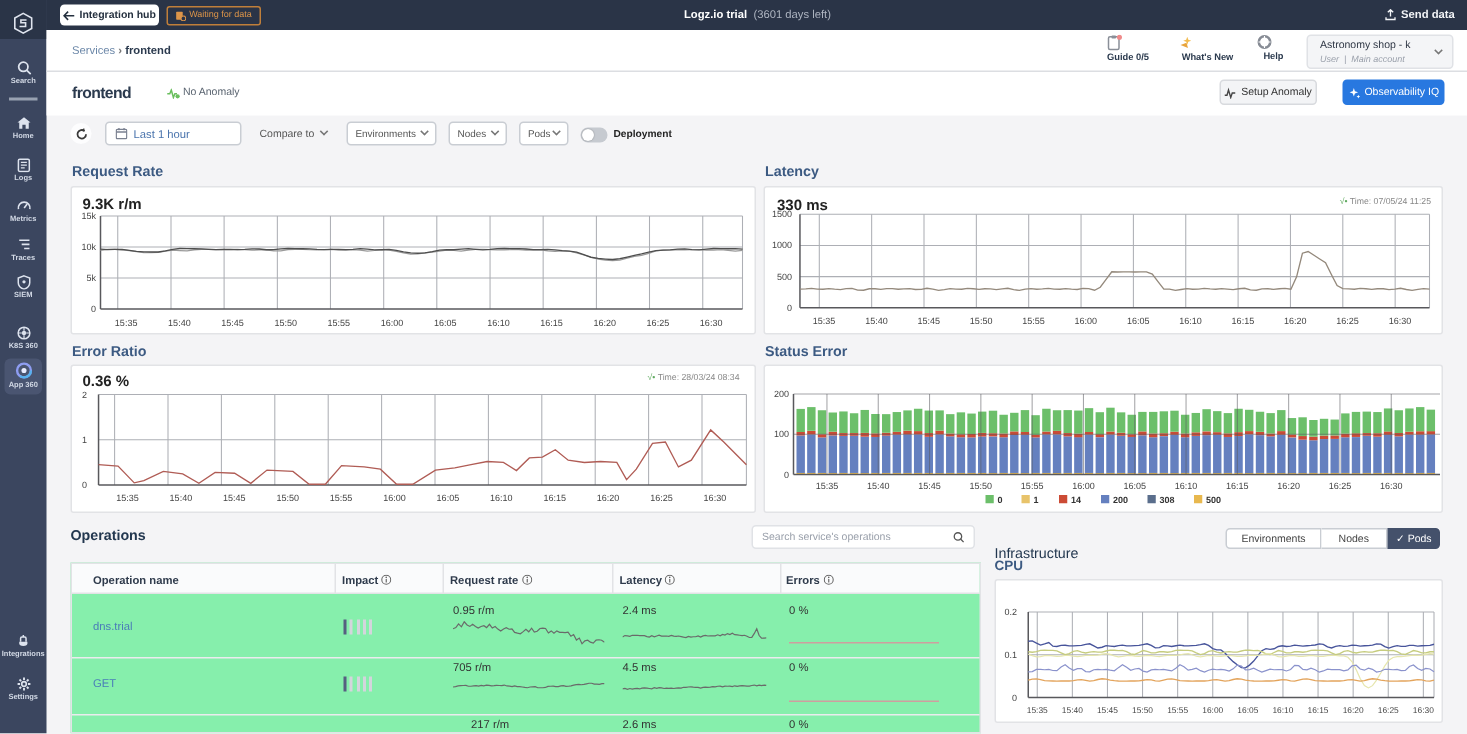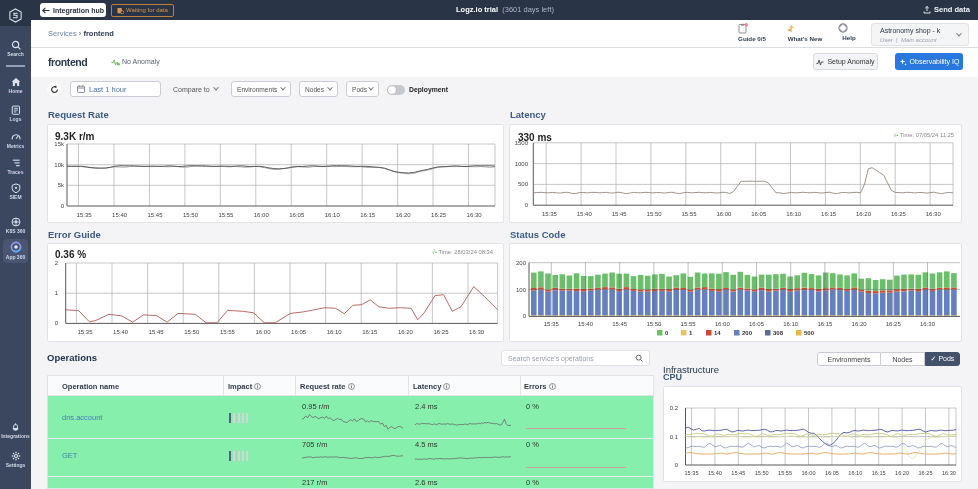--- a/index.html
+++ b/index.html
@@ -297,22 +297,22 @@
       <text x="248.8" y="91" font-size="6" fill="#444" text-anchor="middle">16:05</text>
       <text x="283.7" y="91" font-size="6" fill="#444" text-anchor="middle">16:10</text>
       <text x="318.6" y="91" font-size="6" fill="#444" text-anchor="middle">16:15</text>
       <text x="353.5" y="91" font-size="6" fill="#444" text-anchor="middle">16:20</text>
       <text x="388.4" y="91" font-size="6" fill="#444" text-anchor="middle">16:25</text>
       <text x="423.3" y="91" font-size="6" fill="#444" text-anchor="middle">16:30</text>
     </svg>
 <div class="bigv" style="left:8px;top:7px">330 ms</div>
 <div class="tlab" style="right:7px;top:7px"><span style="color:#5faa5f">√•</span> Time: 07/05/24 11:25</div>
   </div>
-<div class="ct" style="left:48px;top:229px">Error Guide</div>
-<div class="ct" style="left:510px;top:229px">Status Code</div>
+<div class="ct" style="left:48px;top:229px">Error Ratio</div>
+<div class="ct" style="left:510px;top:229px">Status Error</div>
 <div class="card" style="left:47px;top:243px;width:457px;height:99px">
     <svg width="457" height="99" viewBox="0 0 457 99" style="position:absolute;left:0;top:0">
       <line x1="17.7" y1="19" x2="449.6" y2="19" stroke="#adafb5" stroke-width="0.7"></line>
       <line x1="17.7" y1="49.2" x2="449.6" y2="49.2" stroke="#adafb5" stroke-width="0.7"></line>
       <line x1="28.4" y1="19" x2="28.4" y2="79.4" stroke="#adafb5" stroke-width="0.7"></line>
       <line x1="64.0" y1="19" x2="64.0" y2="79.4" stroke="#adafb5" stroke-width="0.7"></line>
       <line x1="99.6" y1="19" x2="99.6" y2="79.4" stroke="#adafb5" stroke-width="0.7"></line>
       <line x1="135.2" y1="19" x2="135.2" y2="79.4" stroke="#adafb5" stroke-width="0.7"></line>
       <line x1="170.8" y1="19" x2="170.8" y2="79.4" stroke="#adafb5" stroke-width="0.7"></line>
       <line x1="206.4" y1="19" x2="206.4" y2="79.4" stroke="#adafb5" stroke-width="0.7"></line>
@@ -662,21 +662,21 @@
         <line x1="4" y1="3.4" x2="4" y2="6" stroke="#666" stroke-width="0.9"></line>
         <circle cx="4" cy="2.2" r="0.6" fill="#666"></circle>
       </svg></div>
 <div class="abs" style="left:476px;top:6px;font-size:7.5px;font-weight:bold;color:#2f3b4c">Errors&nbsp;<svg width="7" height="7" viewBox="0 0 8 8" style="display:inline;vertical-align:-1px">
         <circle cx="4" cy="4" r="3.4" fill="none" stroke="#666" stroke-width="0.8"></circle>
         <line x1="4" y1="3.4" x2="4" y2="6" stroke="#666" stroke-width="0.9"></line>
         <circle cx="4" cy="2.2" r="0.6" fill="#666"></circle>
       </svg></div>
 <div class="abs" style="left:0;top:62px;width:607px;height:1px;background:#ebecee"></div>
 <div class="abs" style="left:0;top:100px;width:607px;height:1px;background:#ebecee"></div>
-<div class="abs" style="left:14px;top:37px;font-size:7.5px;color:#4a7cb8">dns.account</div>
+<div class="abs" style="left:14px;top:37px;font-size:7.5px;color:#4a7cb8">dns.trial</div>
 <div class="abs" style="left:181.0px;top:37px;width:2.2px;height:9.7px;background:#565f80"></div>
     <div class="abs" style="left:185.3px;top:37px;width:2.2px;height:9.7px;background:#d3d5dc"></div>
     <div class="abs" style="left:189.6px;top:37px;width:2.2px;height:9.7px;background:#d3d5dc"></div>
     <div class="abs" style="left:193.9px;top:37px;width:2.2px;height:9.7px;background:#d3d5dc"></div>
     <div class="abs" style="left:198.2px;top:37px;width:2.2px;height:9.7px;background:#d3d5dc"></div>
 <div class="abs" style="left:254px;top:26px;font-size:7.5px;color:#333">0.95 r/m</div>
 <div class="abs" style="left:254px;top:38px">
       <svg width="101" height="16" viewBox="0 0 101 16">
         <polyline points="0.0,5.2 1.9,4.4 3.7,1.9 5.6,3.9 7.5,0.5 9.4,2.6 11.2,3.6 13.1,2.2 15.0,3.6 16.8,4.7 18.7,3.7 20.6,3.1 22.4,4.4 24.3,2.2 26.2,4.7 28.1,3.7 29.9,5.4 31.8,6.7 33.7,5.3 35.5,4.5 37.4,5.5 39.3,5.2 41.1,7.6 43.0,8.1 44.9,8.5 46.8,7.1 48.6,5.6 50.5,7.2 52.4,4.8 54.2,7.4 56.1,6.8 58.0,5.0 59.9,4.7 61.7,5.0 63.6,8.0 65.5,6.6 67.3,8.1 69.2,6.6 71.1,7.6 72.9,7.6 74.8,7.7 76.7,7.5 78.6,10.2 80.4,9.0 82.3,12.7 84.2,11.4 86.0,15.2 87.9,13.2 89.8,12.8 91.6,14.1 93.5,14.7 95.4,12.7 97.3,12.5 99.1,12.8 101.0,14.2" fill="none" stroke="#6a6a6a" stroke-width="0.8"></polyline>
       </svg>
@@ -702,21 +702,21 @@
       </svg>
     </div>
 <div class="abs" style="left:367px;top:64px;font-size:7.5px;color:#333">4.5 ms</div>
 <div class="abs" style="left:367px;top:78px">
       <svg width="96" height="8" viewBox="0 0 96 8">
         <polyline points="0.0,5.2 1.6,4.9 3.3,5.5 4.9,5.0 6.5,5.4 8.1,5.1 9.8,4.9 11.4,5.3 13.0,4.8 14.6,4.6 16.3,4.8 17.9,5.0 19.5,5.2 21.2,4.5 22.8,4.9 24.4,4.4 26.0,4.6 27.7,5.0 29.3,4.8 30.9,4.9 32.5,4.7 34.2,5.0 35.8,4.7 37.4,4.6 39.1,4.7 40.7,4.2 42.3,4.3 43.9,4.0 45.6,3.9 47.2,4.1 48.8,4.2 50.4,4.3 52.1,4.7 53.7,4.3 55.3,4.1 56.9,4.2 58.6,4.1 60.2,3.8 61.8,3.9 63.5,3.5 65.1,3.4 66.7,3.9 68.3,3.4 70.0,3.5 71.6,3.4 73.2,3.7 74.8,3.2 76.5,3.6 78.1,3.3 79.7,3.1 81.4,3.2 83.0,3.4 84.6,3.4 86.2,3.0 87.9,2.7 89.5,3.2 91.1,2.8 92.7,3.1 94.4,2.8 96.0,2.9" fill="none" stroke="#6a6a6a" stroke-width="0.8"></polyline>
       </svg>
     </div>
 <div class="abs" style="left:478px;top:64px;font-size:7.5px;color:#333">0 %</div>
 <div class="abs" style="left:478px;top:91px;width:100px;height:1px;background:#cf9f9f"></div>
-<div class="abs" style="left:254px;top:101.5px;font-size:7.5px;color:#333">217 r/m</div>
+<div class="abs" style="left:266px;top:101.5px;font-size:7.5px;color:#333">217 r/m</div>
 <div class="abs" style="left:367px;top:101.5px;font-size:7.5px;color:#333">2.6 ms</div>
 <div class="abs" style="left:478px;top:101.5px;font-size:7.5px;color:#333">0 %</div>
 <div class="abs" style="left:254px;top:112px">
       <svg width="101" height="10" viewBox="0 0 101 10">
         <polyline points="0.0,5.0 1.9,4.4 3.7,4.2 5.6,4.5 7.5,4.7 9.4,4.8 11.2,4.8 13.1,5.4 15.0,5.6 16.8,5.5 18.7,5.8 20.6,5.5 22.4,6.7 24.3,7.0 26.2,7.1 28.1,6.7 29.9,7.1 31.8,6.1 33.7,6.1 35.5,5.2 37.4,6.2 39.3,5.2 41.1,6.1 43.0,5.4 44.9,5.2 46.8,5.8 48.6,5.9 50.5,6.3 52.4,5.9 54.2,6.7 56.1,6.7 58.0,7.4 59.9,7.5 61.7,6.7 63.6,7.2 65.5,6.3 67.3,6.7 69.2,7.1 71.1,5.7 72.9,5.1 74.8,5.1 76.7,4.2 78.6,4.2 80.4,4.3 82.3,4.1 84.2,4.3 86.0,4.5 87.9,4.7 89.8,4.4 91.6,4.4 93.5,4.2 95.4,3.5 97.3,2.8 99.1,3.5 101.0,3.5" fill="none" stroke="#6a6a6a" stroke-width="0.8"></polyline>
       </svg>
     </div>
 </div>
 <div class="abs" style="left:663px;top:364px;font-size:9.5px;font-weight:normal;color:#22374f">Infrastructure</div>
 <div class="abs" style="left:817px;top:352px;height:14px;display:flex">

